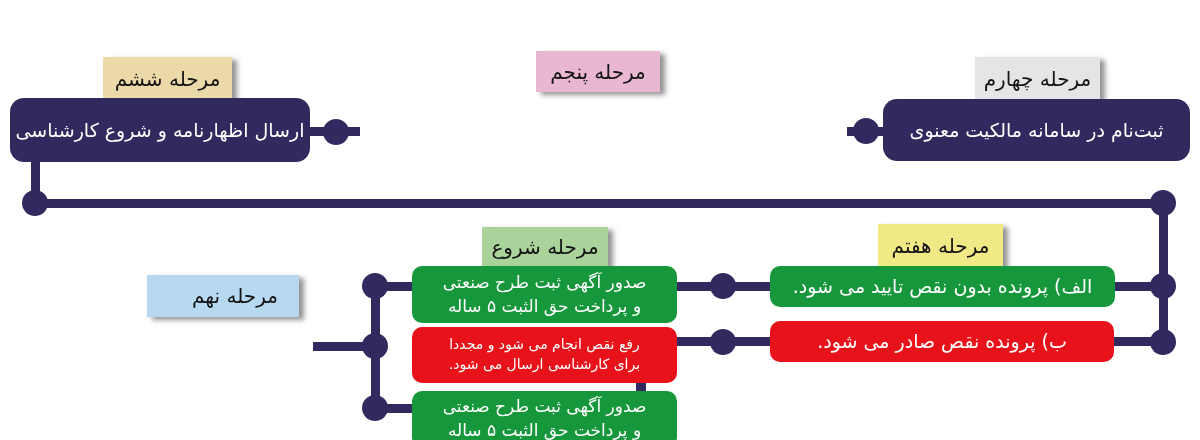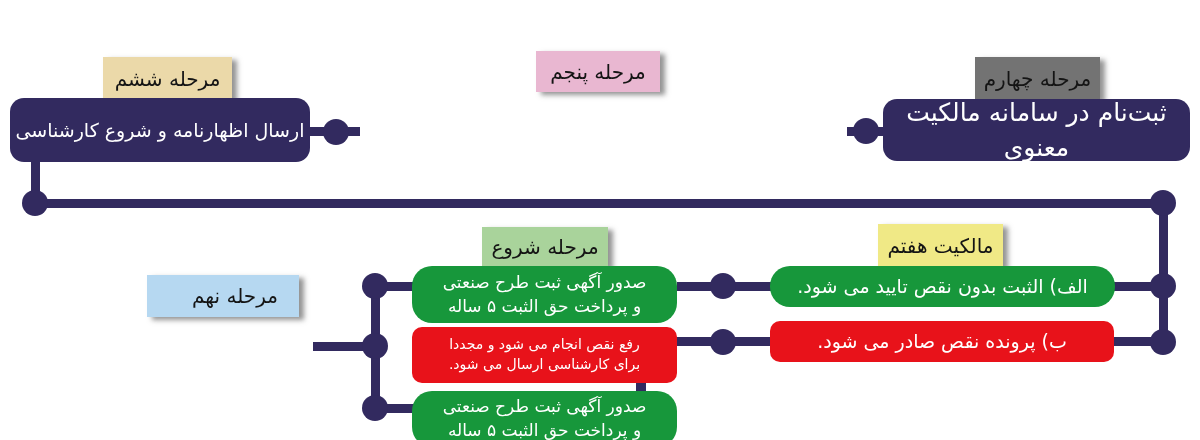--- a/index.html
+++ b/index.html
@@ -47,42 +47,42 @@
     display: flex;
     align-items: center;
     justify-content: center;
     text-align: center;
     direction: rtl;
     color: #ffffff;
     white-space: pre-line;
     line-height: 1.4;
   }
   .navy  { background: #322a5f; border-radius: 14px; }
-  .green { background: #17973b; border-radius: 20px; }
+  .green { background: #17973b; border-radius: 10px; }
   .red   { background: #e8121a; border-radius: 10px; }
 
-  .lav    { background: #737373; }
+  .lav    { background: #e5e5e5; }
   .pink   { background: #e9b7d1; }
   .tan    { background: #ebd9a9; }
   .yellow { background: #f0e986; }
   .lgreen { background: #a9d39b; }
   .lblue  { background: #b6d8f1; }
 
   
   #lbl-s6 { left:103px;  top:22px;  width:129px; height:43px; }
   #lbl-s5 { left:536px;  top:16px;  width:124px; height:41px; }
   #lbl-s4 { left:975px;  top:22px;  width:125px; height:43px; }
   #lbl-s7 { left:878px;  top:189px; width:125px; height:43px; }
   #lbl-s8 { left:482px;  top:192px; width:126px; height:40px; }
   #lbl-s9 { left:147px;  top:240px; width:128px; height:42px;padding-left:24px; }
 
   
   #box-s6 { left:10px;  top:63px;  width:300px; height:64px; font-size:19px; }
   #box-s5 { left:360px; top:63px;  width:487px; height:63px; font-size:18px; }
-  #box-s4 { left:883px; top:64px;  width:307px; height:62px; font-size:25px; }
+  #box-s4 { left:883px; top:64px;  width:307px; height:62px; font-size:19px; }
   #box-s7a { left:770px; top:231px; width:345px; height:41px; font-size:19px; }
   #box-s7b { left:770px; top:286px; width:344px; height:41px; font-size:19px; }
   #box-s8a { left:412px; top:231px; width:265px; height:57px; font-size:17px; }
   #box-s8b { left:412px; top:292px; width:265px; height:56px; font-size:14px; }
   #box-s8c { left:412px; top:356px; width:265px; height:56px; font-size:17px; }
   #box-s9  { left:112px; top:280px; width:201px; height:63px; font-size:30px; }
 
   
   #ln-65   { left:310px;  top:92px;  width:50px;   height:9px; }
   #ln-54   { left:847px;  top:92px;  width:40px;   height:9px; }
@@ -140,27 +140,27 @@
   <div class="dot" id="dt-r7b"></div>
   <div class="dot" id="dt-87a"></div>
   <div class="dot" id="dt-87b"></div>
   <div class="dot" id="dt-l8a"></div>
   <div class="dot" id="dt-l9"></div>
   <div class="dot" id="dt-l8c"></div>
 
   <div class="stage-label tan" id="lbl-s6">مرحله ششم</div>
   <div class="stage-label pink" id="lbl-s5">مرحله پنجم</div>
   <div class="stage-label lav" id="lbl-s4">مرحله چهارم</div>
-  <div class="stage-label yellow" id="lbl-s7">مالکیت هفتم</div>
+  <div class="stage-label yellow" id="lbl-s7">مرحله هفتم</div>
   <div class="stage-label lgreen" id="lbl-s8">مرحله شروع</div>
   <div class="stage-label lblue" id="lbl-s9">مرحله نهم</div>
 
   <div class="box navy" id="box-s6">ارسال اظهارنامه و شروع کارشناسی</div>
   <div class="box navy" id="box-s4">ثبت‌نام در سامانه مالکیت معنوی</div>
-  <div class="box green" id="box-s7a">الف) الثبت بدون نقص تایید می شود.</div>
+  <div class="box green" id="box-s7a">الف) پرونده بدون نقص تایید می شود.</div>
   <div class="box red" id="box-s7b">ب) پرونده نقص صادر می شود.</div>
   <div class="box green" id="box-s8a">صدور آگهی ثبت طرح صنعتی
 و پرداخت حق الثبت ۵ ساله</div>
   <div class="box red" id="box-s8b">رفع نقص انجام می شود و مجددا
 برای کارشناسی ارسال می شود.</div>
   <div class="box green" id="box-s8c">صدور آگهی ثبت طرح صنعتی
 و پرداخت حق الثبت ۵ ساله</div>
 
 </div>
 

